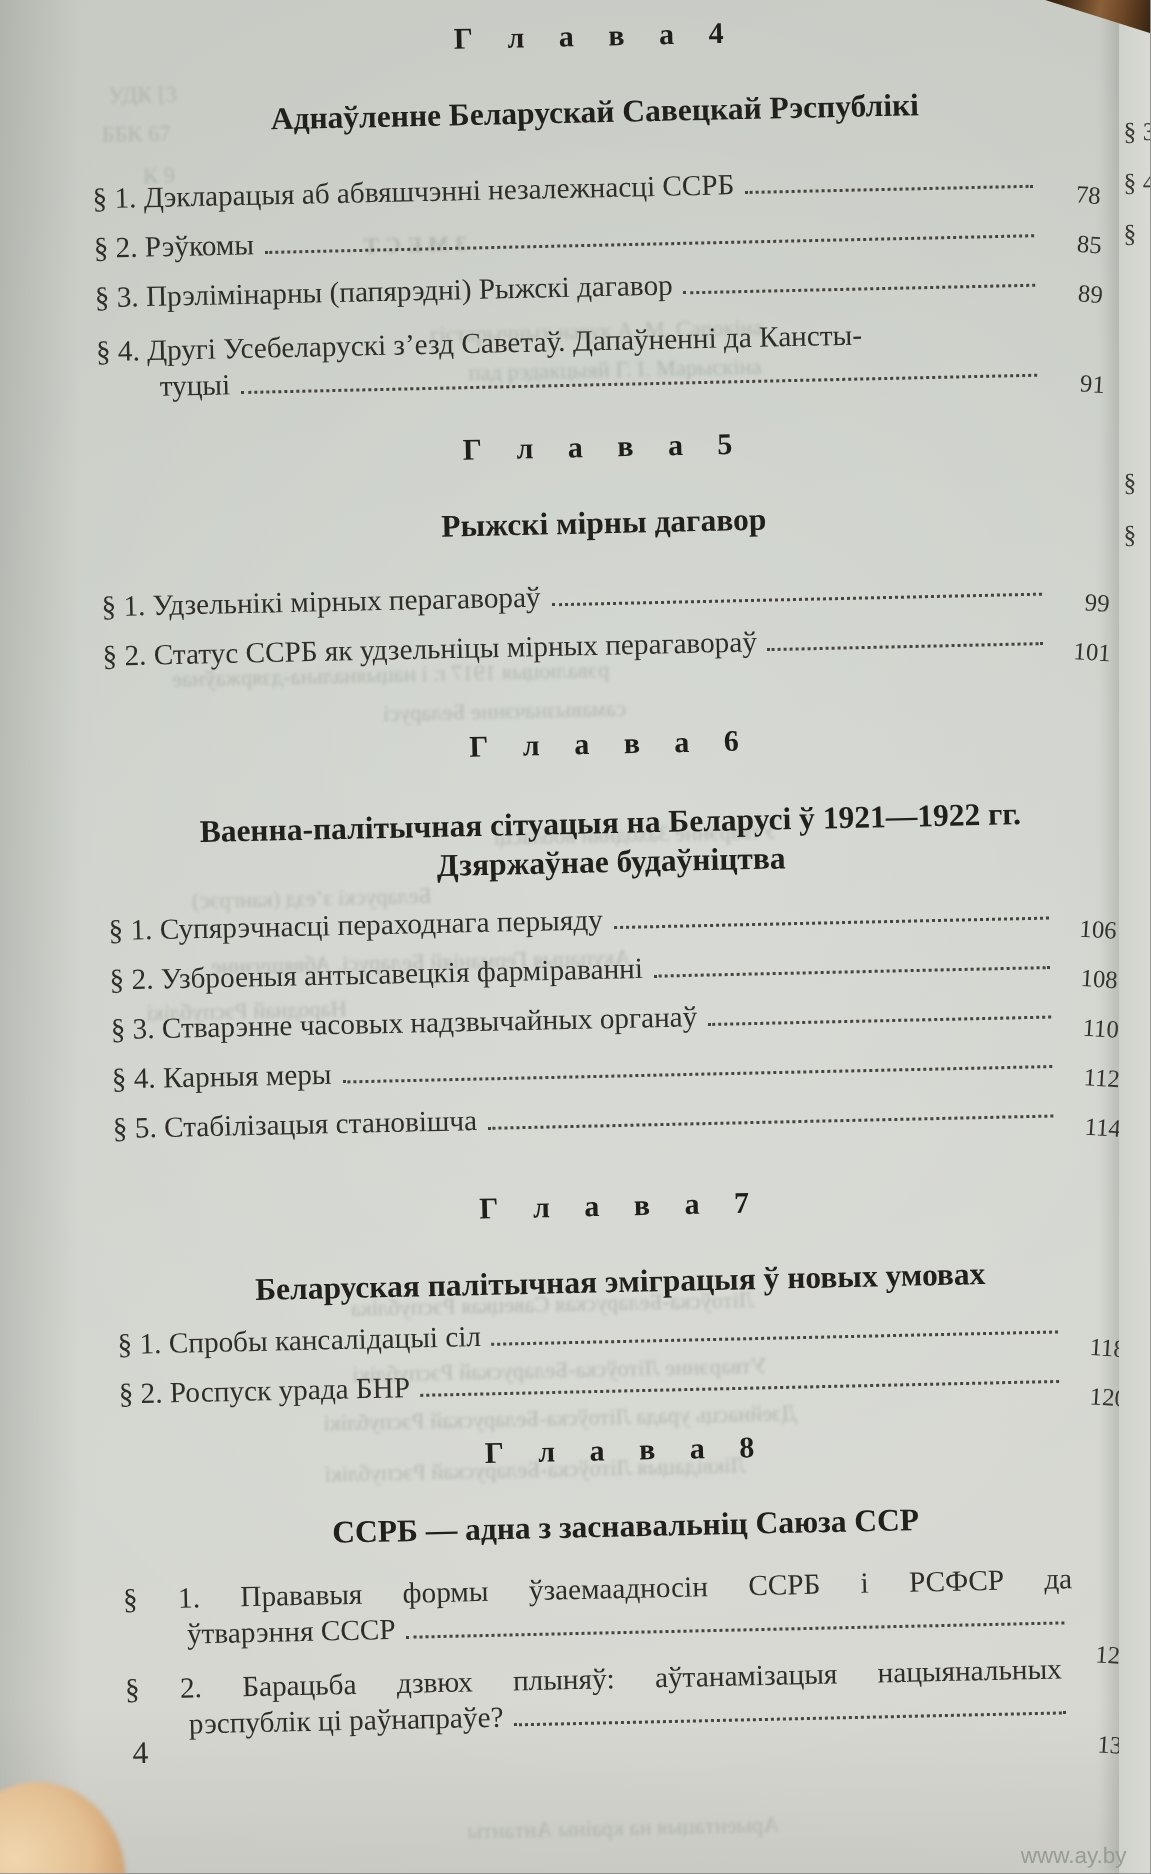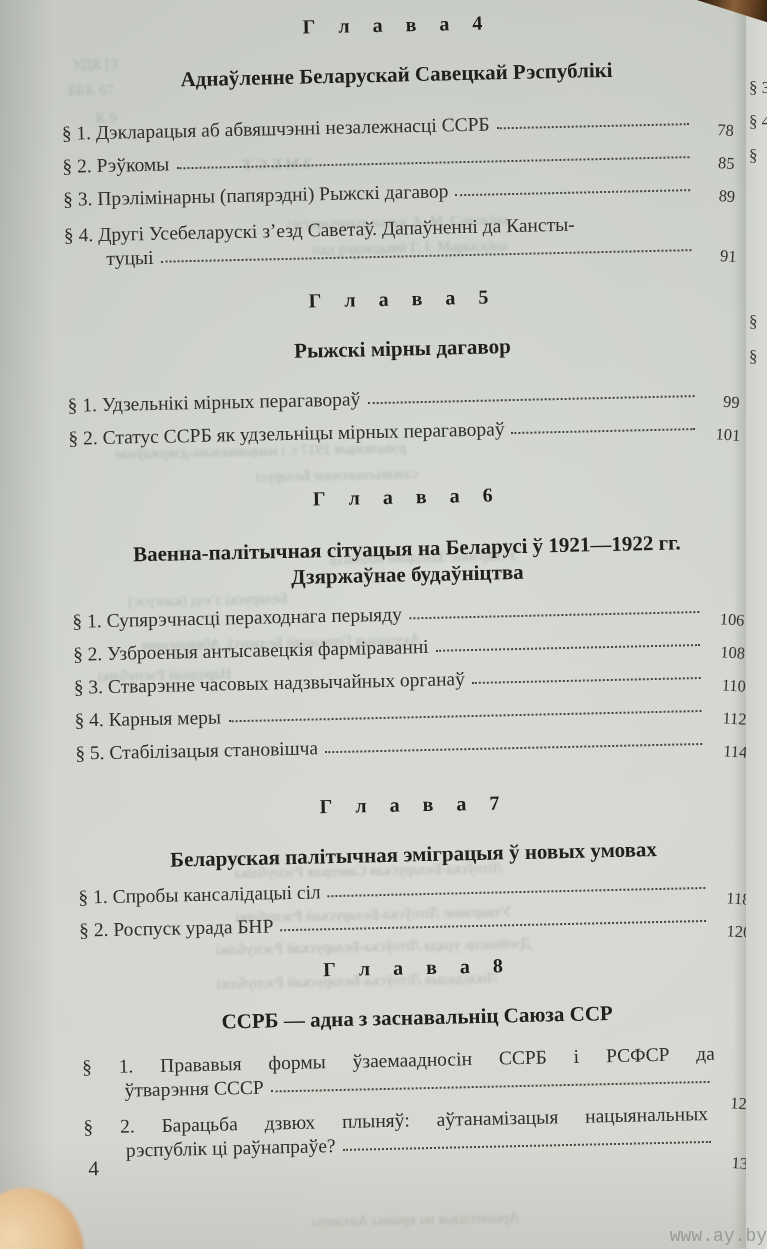--- a/index.html
+++ b/index.html
@@ -71,23 +71,23 @@
   .entry2 .l1{display:block;margin-top:12px;font-size:19.5px;line-height:27px;}
   .entry2 .row{margin-top:0;padding-left:42px;}
   .ws .l1{word-spacing:22px;}
   .t{white-space:nowrap;}
   .dots{flex:1;min-width:18px;border-bottom:2.3px dotted #46443c;margin:0 3px 5px 7px;}
   .pg{width:42px;text-align:right;font-size:16.5px;color:#33312c;position:relative;
     top:10px;transform:rotate(5deg);flex:none;}
   .c6 .pg{top:12px;} .c7 .pg{top:15px;} .c8 .pg{top:26px;}
   
   .folio{position:absolute;left:76px;top:1150px;font-size:21px;color:#2f2d28;z-index:2;}
-  .wm{position:absolute;right:0;bottom:3px;z-index:7;
-    font-family:Liberation Mono, monospace;
-    font-size:18px;color:rgba(148,153,146,0.95);}
+  .wm{position:absolute;right:16px;bottom:3px;z-index:7;
+    font-family:Liberation Sans, sans-serif;
+    font-size:15px;color:rgba(148,153,146,0.95);}
 </style>
 </head>
 <body>
 
 <div class="photo">
 
   <div class="seam"></div>
 
   <div class="sliver">
     <span class="mark m0">§ 3</span>

